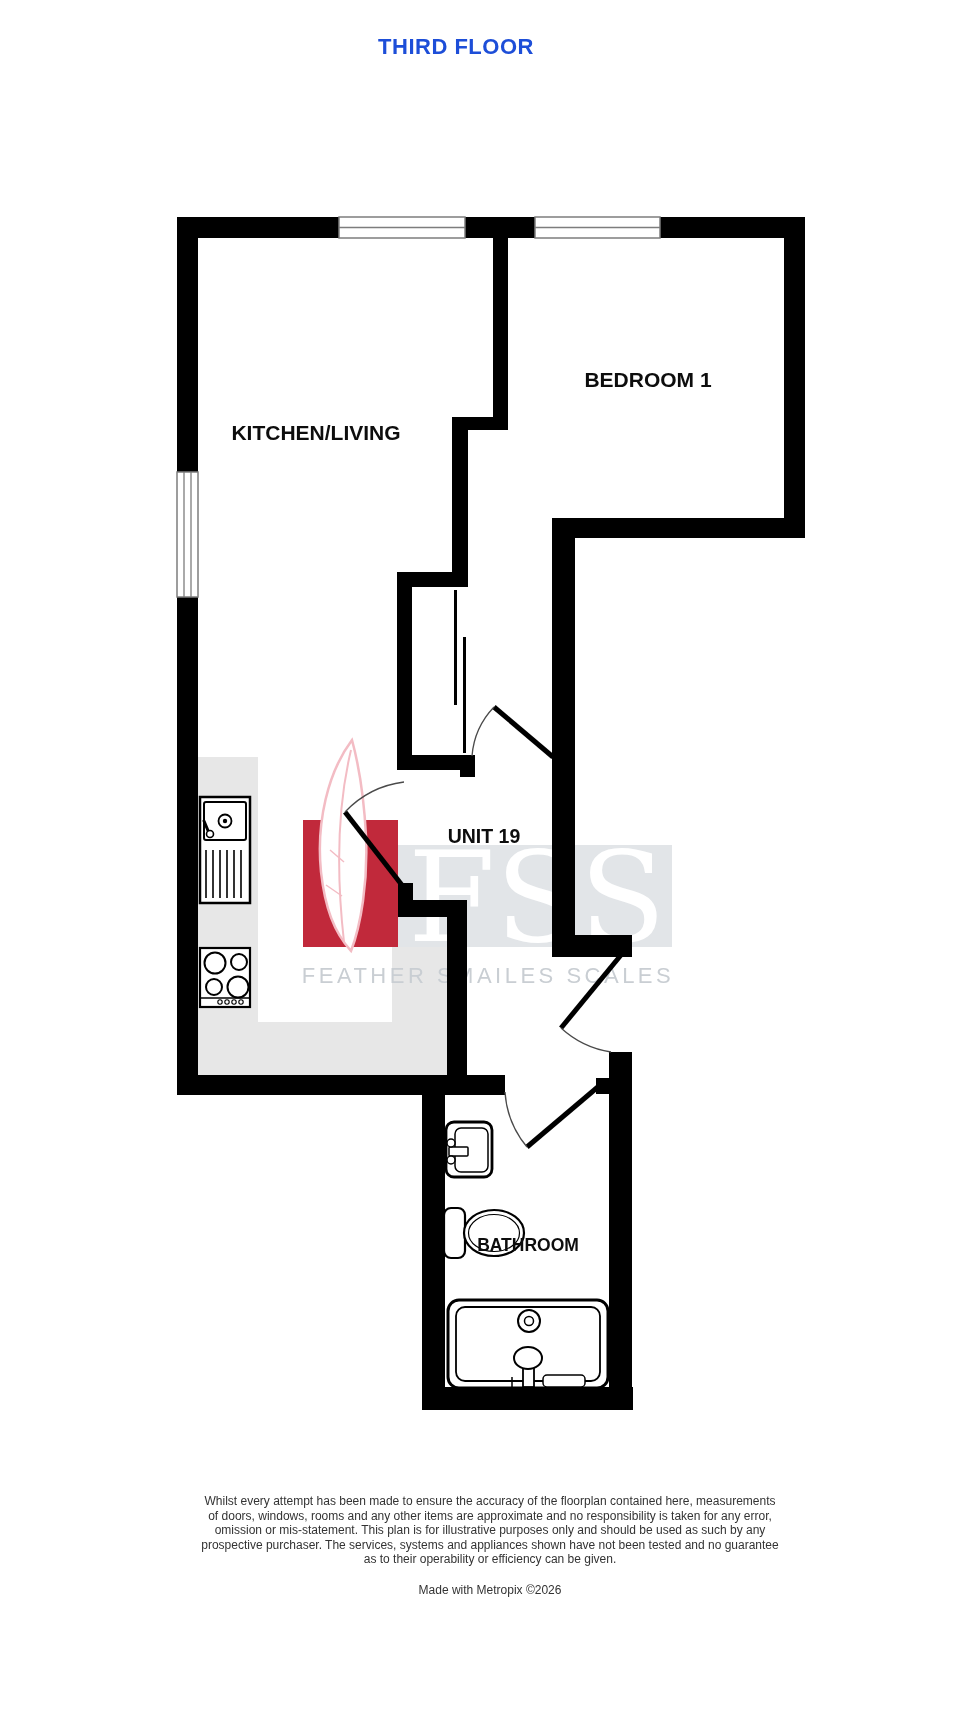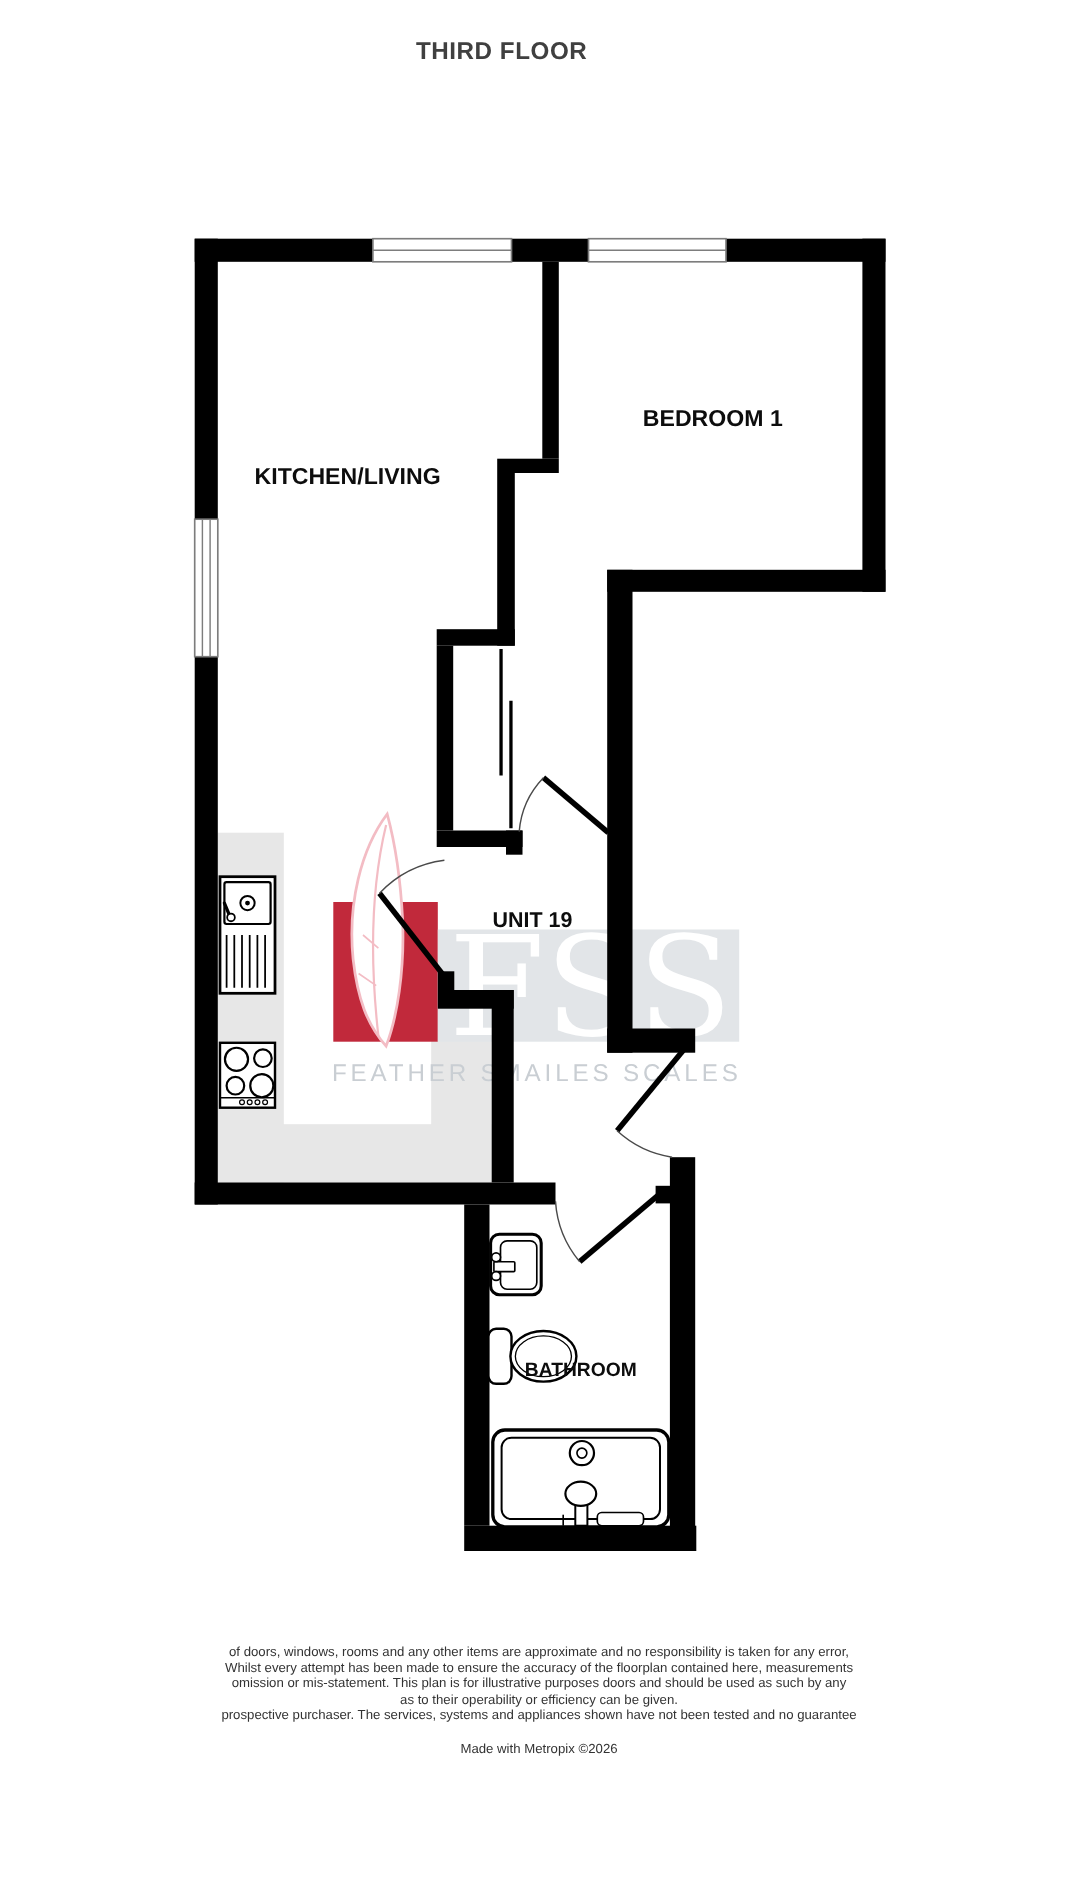--- a/index.html
+++ b/index.html
@@ -1,19 +1,19 @@
 <!DOCTYPE html>
 <html style="--wall: #000000; --counter: #e7e7e7; --watermark_box: #e2e5e8; --watermark_red: #c1293b; --watermark_text: #c9ced3; --feather_outline: #f3bcc4;"><head>
 <meta charset="utf-8">
 <style>
   html,body{margin:0;padding:0;background:#ffffff;}
   .page{position:relative;width:980px;height:1723px;background:#fff;overflow:hidden;
         font-family:"Liberation Sans", sans-serif;}
   .title{position:absolute;top:34px;left:456px;transform:translateX(-50%);
-         font-size:22px;font-weight:bold;color:#404040;letter-spacing:.5px;white-space:nowrap;}
+         font-size:22px;font-weight:bold;color:#1d4ed8;letter-spacing:.5px;white-space:nowrap;}
   svg.plan{position:absolute;left:0;top:0;}
   .wall{fill:var(--wall,#000);}
   .counter{fill:var(--counter,#e7e7e7);}
   .wm-red{fill:var(--watermark_red,#c1293b);}
   .wm-box{fill:var(--watermark_box,#e2e5e8);}
   .wm-letters{fill:#ffffff;font-family:"DejaVu Serif", serif;}
   .wm-caption{fill:var(--watermark_text,#c9ced3);}
   .win{fill:#fff;stroke:#7d7d7d;stroke-width:1.5;}
   .winline{stroke:#7d7d7d;stroke-width:1.3;fill:none;}
   .leaf{stroke:#000;stroke-width:5;fill:none;}
@@ -158,21 +158,21 @@
       <path d="M512,1377 V1387" stroke="#000" stroke-width="1.5"></path>
     </g>
 
     <text class="room-label" x="316" y="440" font-size="21" text-anchor="middle">KITCHEN/LIVING</text>
     <text class="room-label" x="648" y="387" font-size="21" text-anchor="middle">BEDROOM 1</text>
     <text class="room-label" x="484" y="843" font-size="19.5" text-anchor="middle">UNIT 19</text>
     <text class="room-label" x="528" y="1251" font-size="17.5" text-anchor="middle">BATHROOM</text>
   </svg>
 
   <div class="disclaimer">
+    <div>Whilst every attempt has been made to ensure the accuracy of the floorplan contained here, measurements</div>
     <div>of doors, windows, rooms and any other items are approximate and no responsibility is taken for any error,</div>
-    <div>Whilst every attempt has been made to ensure the accuracy of the floorplan contained here, measurements</div>
-    <div>omission or mis-statement. This plan is for illustrative purposes doors and should be used as such by any</div>
+    <div>omission or mis-statement. This plan is for illustrative purposes only and should be used as such by any</div>
+    <div>prospective purchaser. The services, systems and appliances shown have not been tested and no guarantee</div>
     <div>as to their operability or efficiency can be given.</div>
-    <div>prospective purchaser. The services, systems and appliances shown have not been tested and no guarantee</div>
     <div class="credit">Made with Metropix ©2026</div>
   </div>
 
 </div>
 
 </body></html>

